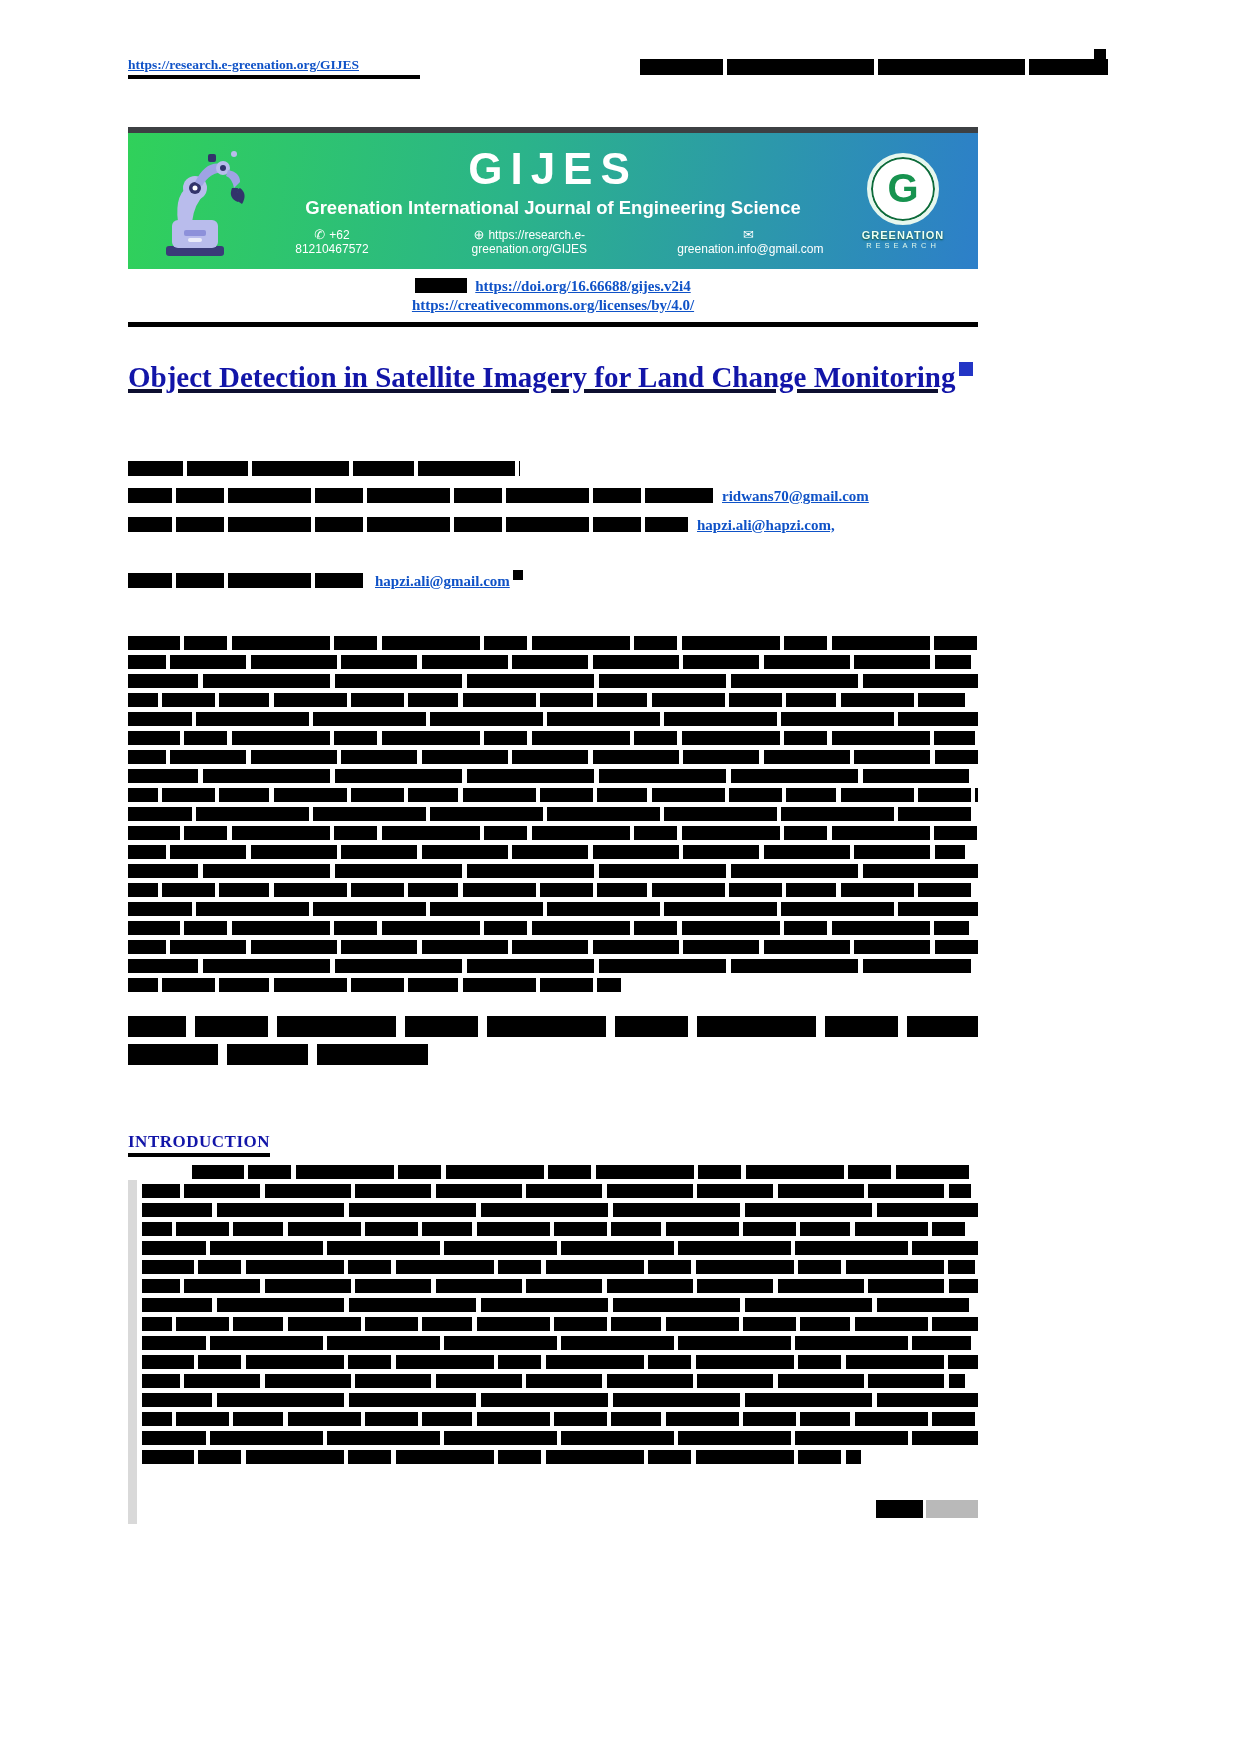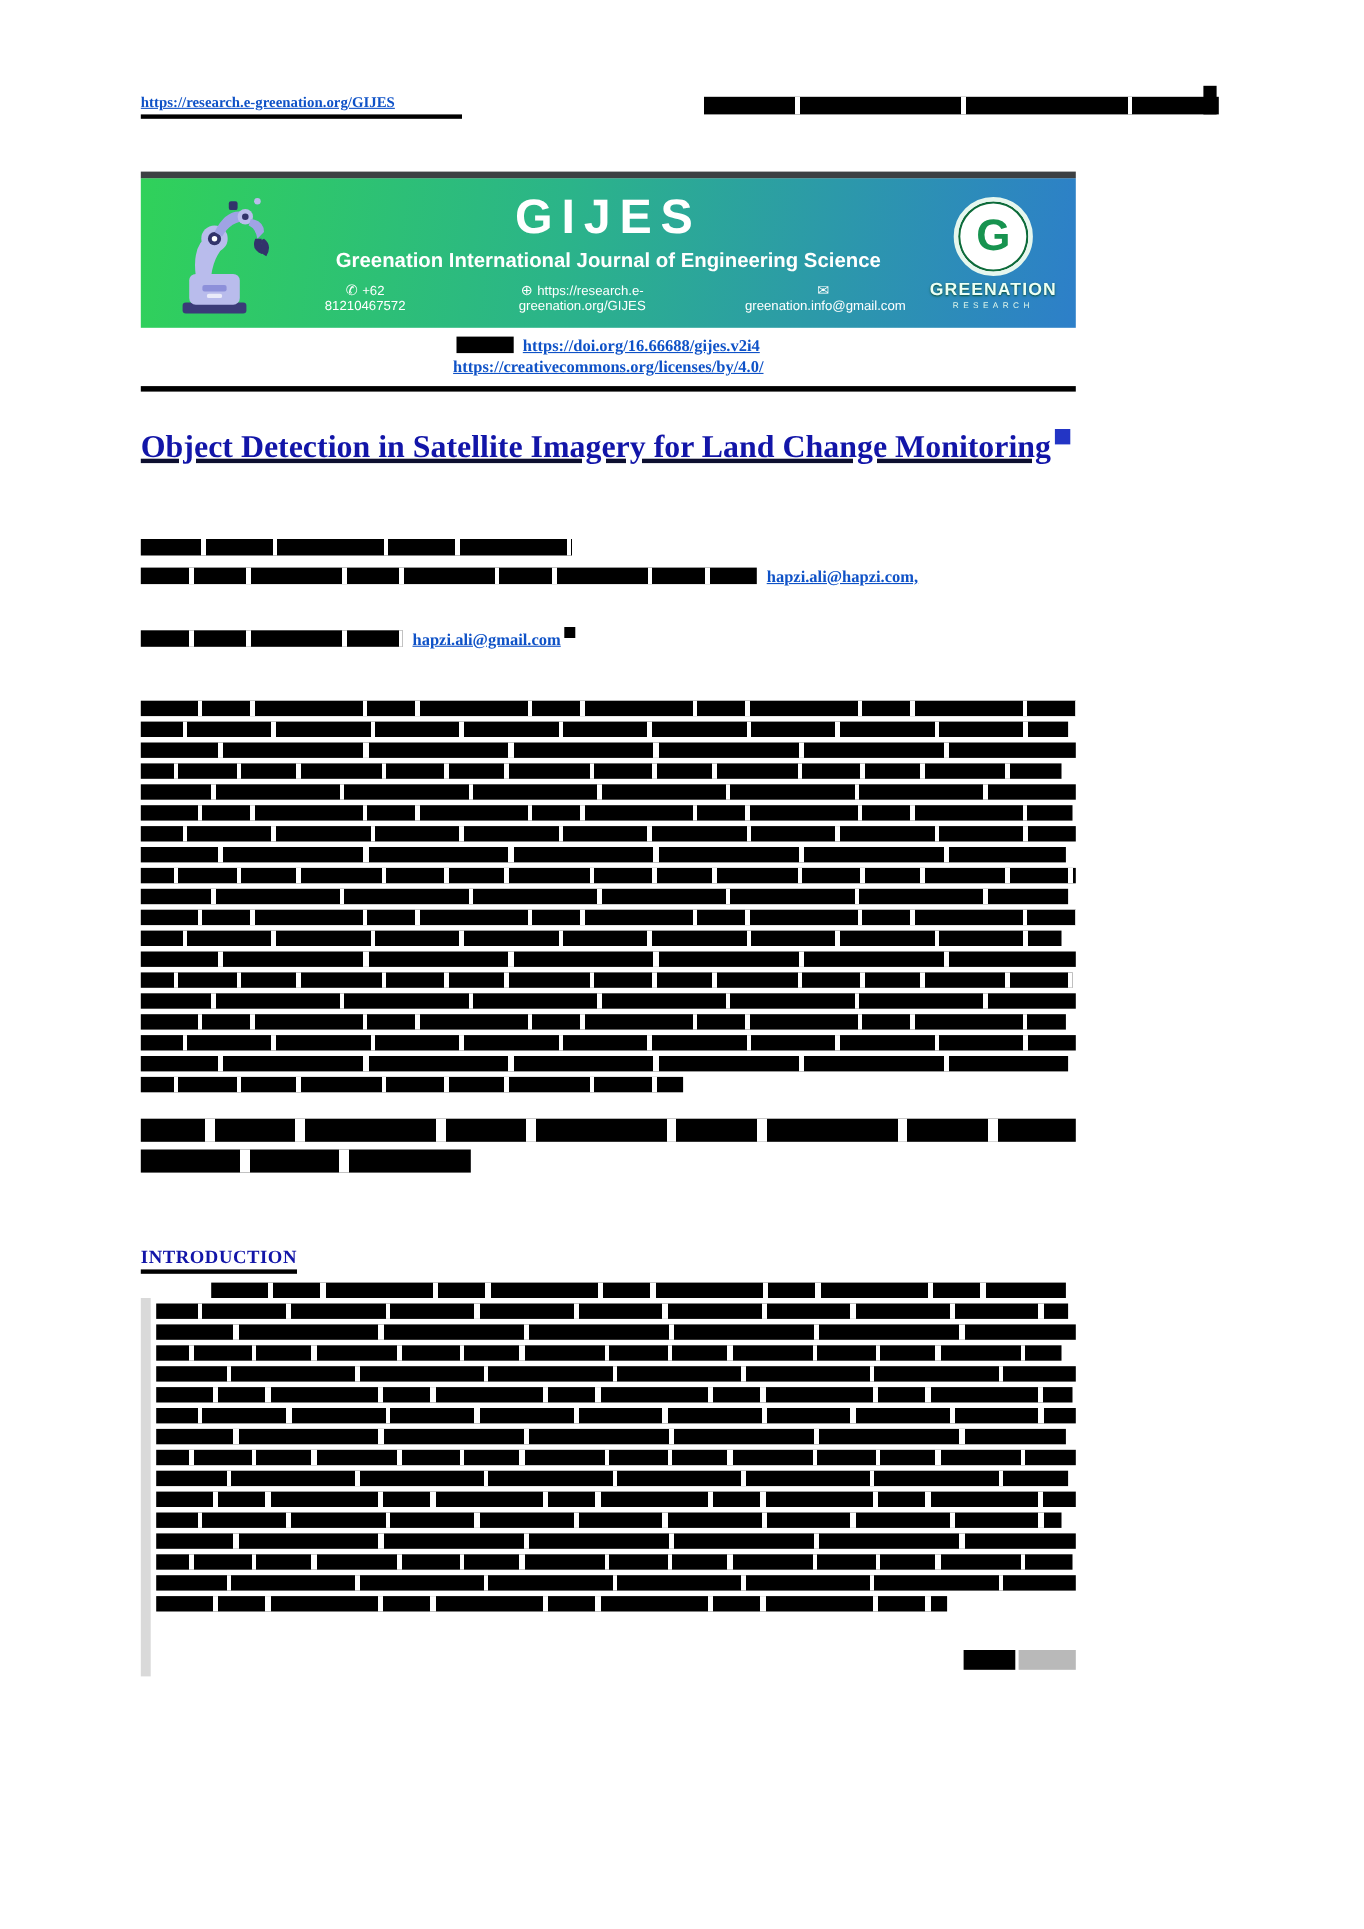--- a/index.html
+++ b/index.html
@@ -1,18 +1,18 @@
 <!DOCTYPE html>
 <html><head>
 <meta charset="utf-8">
 <style>
   html,body{margin:0;padding:0;background:#e9e9e9;}
   .page{position:relative;width:1240px;height:1754px;background:#fff;margin:0 auto;
         font-family:"Liberation Serif",serif;overflow:hidden;}
-  .content{position:relative;margin-left:128px;width:850px;padding-top:84px;}
+  .content{position:relative;margin-left:128px;width:850px;padding-top:55px;}
 
   
   .top-row{position:relative;height:34px;}
   .top-link{font-size:13.5px;font-weight:bold;color:#0f52c7;text-decoration:underline;}
   .top-link-bar{width:292px;height:4px;background:#000;margin-top:2px;}
   .top-redact{position:absolute;left:512px;top:4px;width:468px;height:16px;background:#000;
       background-image:repeating-linear-gradient(90deg,transparent 0 83px,#fff 83px 87px,transparent 87px 151px);}
   .top-redact-nub{position:absolute;left:966px;top:-6px;width:12px;height:26px;background:#000;}
 
   
@@ -22,21 +22,21 @@
   .robot-wrap{width:150px;display:flex;justify-content:center;align-items:center;}
   .banner-center{flex:1;text-align:center;color:#fff;}
   .gijes{font-family:"Liberation Sans",sans-serif;font-weight:bold;font-size:44px;letter-spacing:8px;line-height:1.05;text-align:center;}
   .jname{font-family:"Liberation Sans",sans-serif;font-weight:bold;font-size:18.5px;margin-top:4px;}
   .contact{font-family:"Liberation Sans",sans-serif;font-size:12px;margin-top:8px;display:flex;justify-content:center;gap:34px;align-items:center;}
   .contact .ic{font-size:13px;margin-right:4px;}
   .banner-logo{width:150px;text-align:center;color:#fff;}
   .logo-circle{width:64px;height:64px;margin:0 auto;border-radius:50%;background:#fff;border:4px solid #e6f7ee;
       display:flex;align-items:center;justify-content:center;font-family:"Liberation Sans",sans-serif;
       font-weight:bold;font-size:40px;color:#17934f;box-shadow:0 0 0 2px #0d6b3a inset;}
-  .logo-name{font-family:"Liberation Sans",sans-serif;font-weight:bold;font-size:16px;letter-spacing:1px;
+  .logo-name{font-family:"Liberation Sans",sans-serif;font-weight:bold;font-size:11px;letter-spacing:1px;
       margin-top:4px;color:#ecfff4;text-shadow:0 1px 2px #064d2a;}
   .logo-sub{font-family:"Liberation Sans",sans-serif;font-size:7.5px;letter-spacing:4px;color:#dff7ea;}
 
   
   .doi-block{margin-top:8px;text-align:center;font-size:15px;font-weight:bold;line-height:19px;}
   .doi-label{display:inline-block;width:52px;height:15px;background:#000;vertical-align:-2px;margin-right:8px;}
   .doi-block a{color:#0f52c7;text-decoration:underline;}
   .rule{margin-top:7px;height:5px;background:#000;}
 
   
@@ -152,20 +152,23 @@
 
     
     <h1 class="title"><span>Object Detection in Satellite Imagery for Land Change Monitoring</span><span class="sup-blue"></span></h1>
 
     
     <div class="authors">
       <div class="author-line">
         <div class="names-bar"></div>
       </div>
       <div class="author-line">
+        <span class="ri w-aff1"></span><a class="email" href="#">ridwans70@gmail.com</a>
+      </div>
+      <div class="author-line">
         <span class="ri w-aff2"></span><a class="email" href="#">hapzi.ali@hapzi.com,</a>
       </div>
     </div>
 
     
     <div class="corresponding">
       <span class="ri w-corr"></span><a class="email" href="#">hapzi.ali@gmail.com</a><span class="sup-black"></span>
     </div>
 
     

